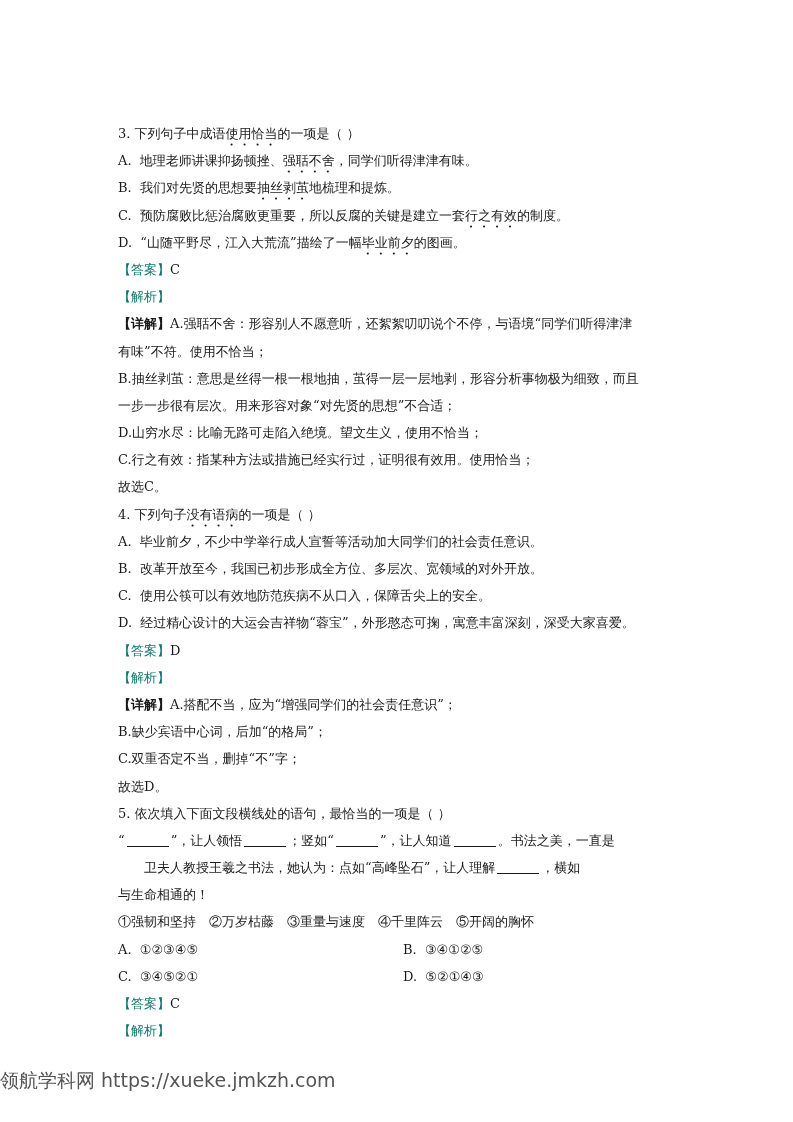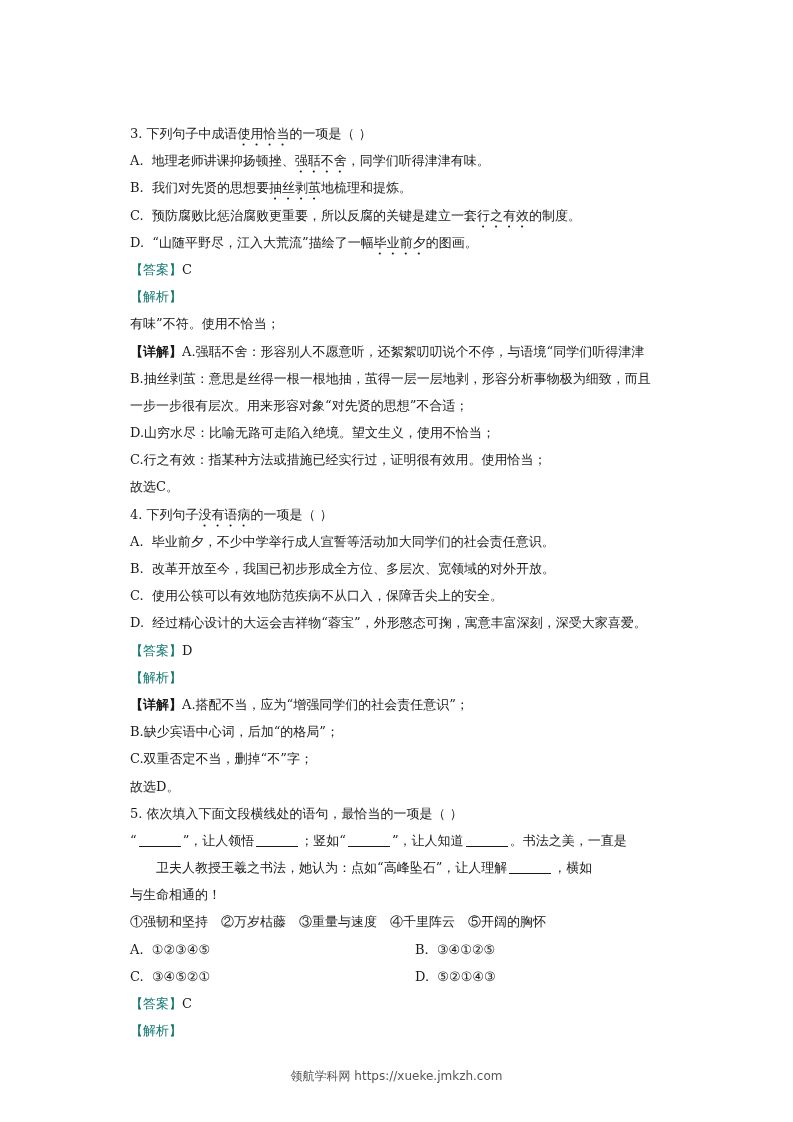--- a/index.html
+++ b/index.html
@@ -1,43 +1,43 @@
 <!DOCTYPE html>
 <html><head>
 <meta charset="utf-8">
 <style>
   html, body { margin: 0; padding: 0; background: #ffffff; }
   body { width: 793px; height: 1122px; position: relative; overflow: hidden;
          font-family: "DejaVu Serif", "Liberation Serif", serif; color: #1a1a1a; }
-  .page { position: absolute; left: 130px; top: 120px; width: 570px; }
+  .page { position: absolute; left: 118px; top: 120px; width: 570px; }
   .line { font-size: 13px; line-height: 27.2px; height: 27.2px; white-space: nowrap; }
   .indent { padding-left: 26px; }
   .tag { color: #0f766e; }
   .tag-detail { color: #1a1a1a; font-weight: bold; }
   .dot { text-emphasis: dot; -webkit-text-emphasis: dot; text-emphasis-position: under; -webkit-text-emphasis-position: under; }
   .blank { display: inline-block; width: 42px; border-bottom: 1px solid #1a1a1a; height: 13px; vertical-align: -2px; margin: 0 2px; }
   .two-col { display: flex; }
   .two-col > div { width: 325px; }
-  .footer { position: absolute; top: 1068px; left: 0; width: 793px; text-align: center;
-            font-family: "DejaVu Sans", "Liberation Sans", sans-serif; font-size: 12px; color: #555; }
+  .footer { position: absolute; top: 1068px; left: 0; width: 793px; 
+            font-family: "DejaVu Sans", "Liberation Sans", sans-serif; font-size: 19px; color: #555; }
 </style>
 </head>
 <body>
 
 <div class="page">
 
   <div class="line"><span>3. 下列句子中成语</span><span class="dot">使用恰当</span><span>的一项是（    ）</span></div>
   <div class="line"><span>A.</span>&nbsp;&nbsp;<span>地理老师讲课抑扬顿挫、</span><span class="dot">强聒不舍</span><span>，同学们听得津津有味。</span></div>
   <div class="line"><span>B.</span>&nbsp;&nbsp;<span>我们对先贤的思想要</span><span class="dot">抽丝剥茧</span><span>地梳理和提炼。</span></div>
   <div class="line"><span>C.</span>&nbsp;&nbsp;<span>预防腐败比惩治腐败更重要，所以反腐的关键是建立一套</span><span class="dot">行之有效</span><span>的制度。</span></div>
   <div class="line"><span>D.</span>&nbsp;&nbsp;<span>“山随平野尽，江入大荒流”描绘了一幅</span><span class="dot">毕业前夕</span><span>的图画。</span></div>
   <div class="line"><span class="tag">【答案】</span><span>C</span></div>
   <div class="line"><span class="tag">【解析】</span></div>
+  <div class="line"><span class="tag-detail">【详解】</span><span>A.强聒不舍：形容别人不愿意听，还絮絮叨叨说个不停，与语境“同学们听得津津</span></div>
   <div class="line">有味”不符。使用不恰当；</div>
-  <div class="line"><span class="tag-detail">【详解】</span><span>A.强聒不舍：形容别人不愿意听，还絮絮叨叨说个不停，与语境“同学们听得津津</span></div>
   <div class="line">B.抽丝剥茧：意思是丝得一根一根地抽，茧得一层一层地剥，形容分析事物极为细致，而且</div>
   <div class="line">一步一步很有层次。用来形容对象“对先贤的思想”不合适；</div>
   <div class="line">D.山穷水尽：比喻无路可走陷入绝境。望文生义，使用不恰当；</div>
   <div class="line">C.行之有效：指某种方法或措施已经实行过，证明很有效用。使用恰当；</div>
   <div class="line">故选C。</div>
 
   <div class="line"><span>4. 下列句子</span><span class="dot">没有语病</span><span>的一项是（    ）</span></div>
   <div class="line"><span>A.</span>&nbsp;&nbsp;<span>毕业前夕，不少中学举行成人宣誓等活动加大同学们的社会责任意识。</span></div>
   <div class="line"><span>B.</span>&nbsp;&nbsp;<span>改革开放至今，我国已初步形成全方位、多层次、宽领域的对外开放。</span></div>
   <div class="line"><span>C.</span>&nbsp;&nbsp;<span>使用公筷可以有效地防范疾病不从口入，保障舌尖上的安全。</span></div>

